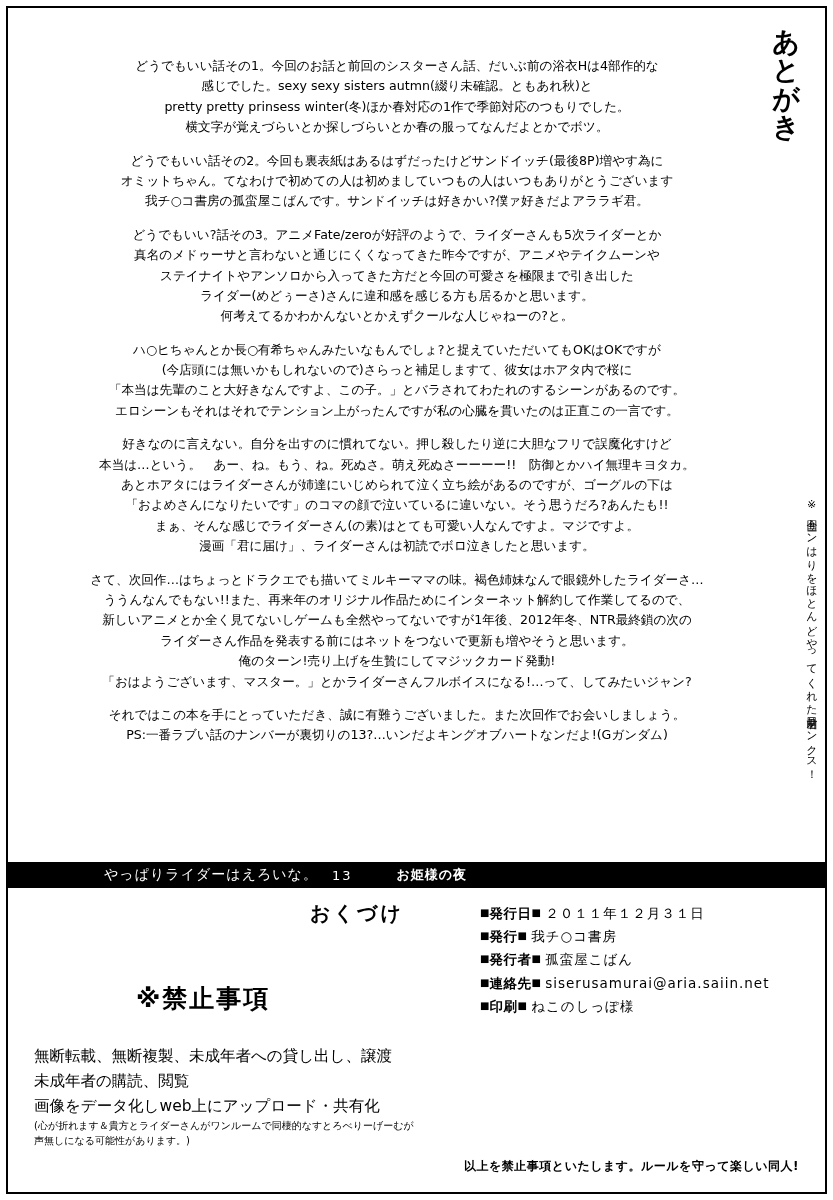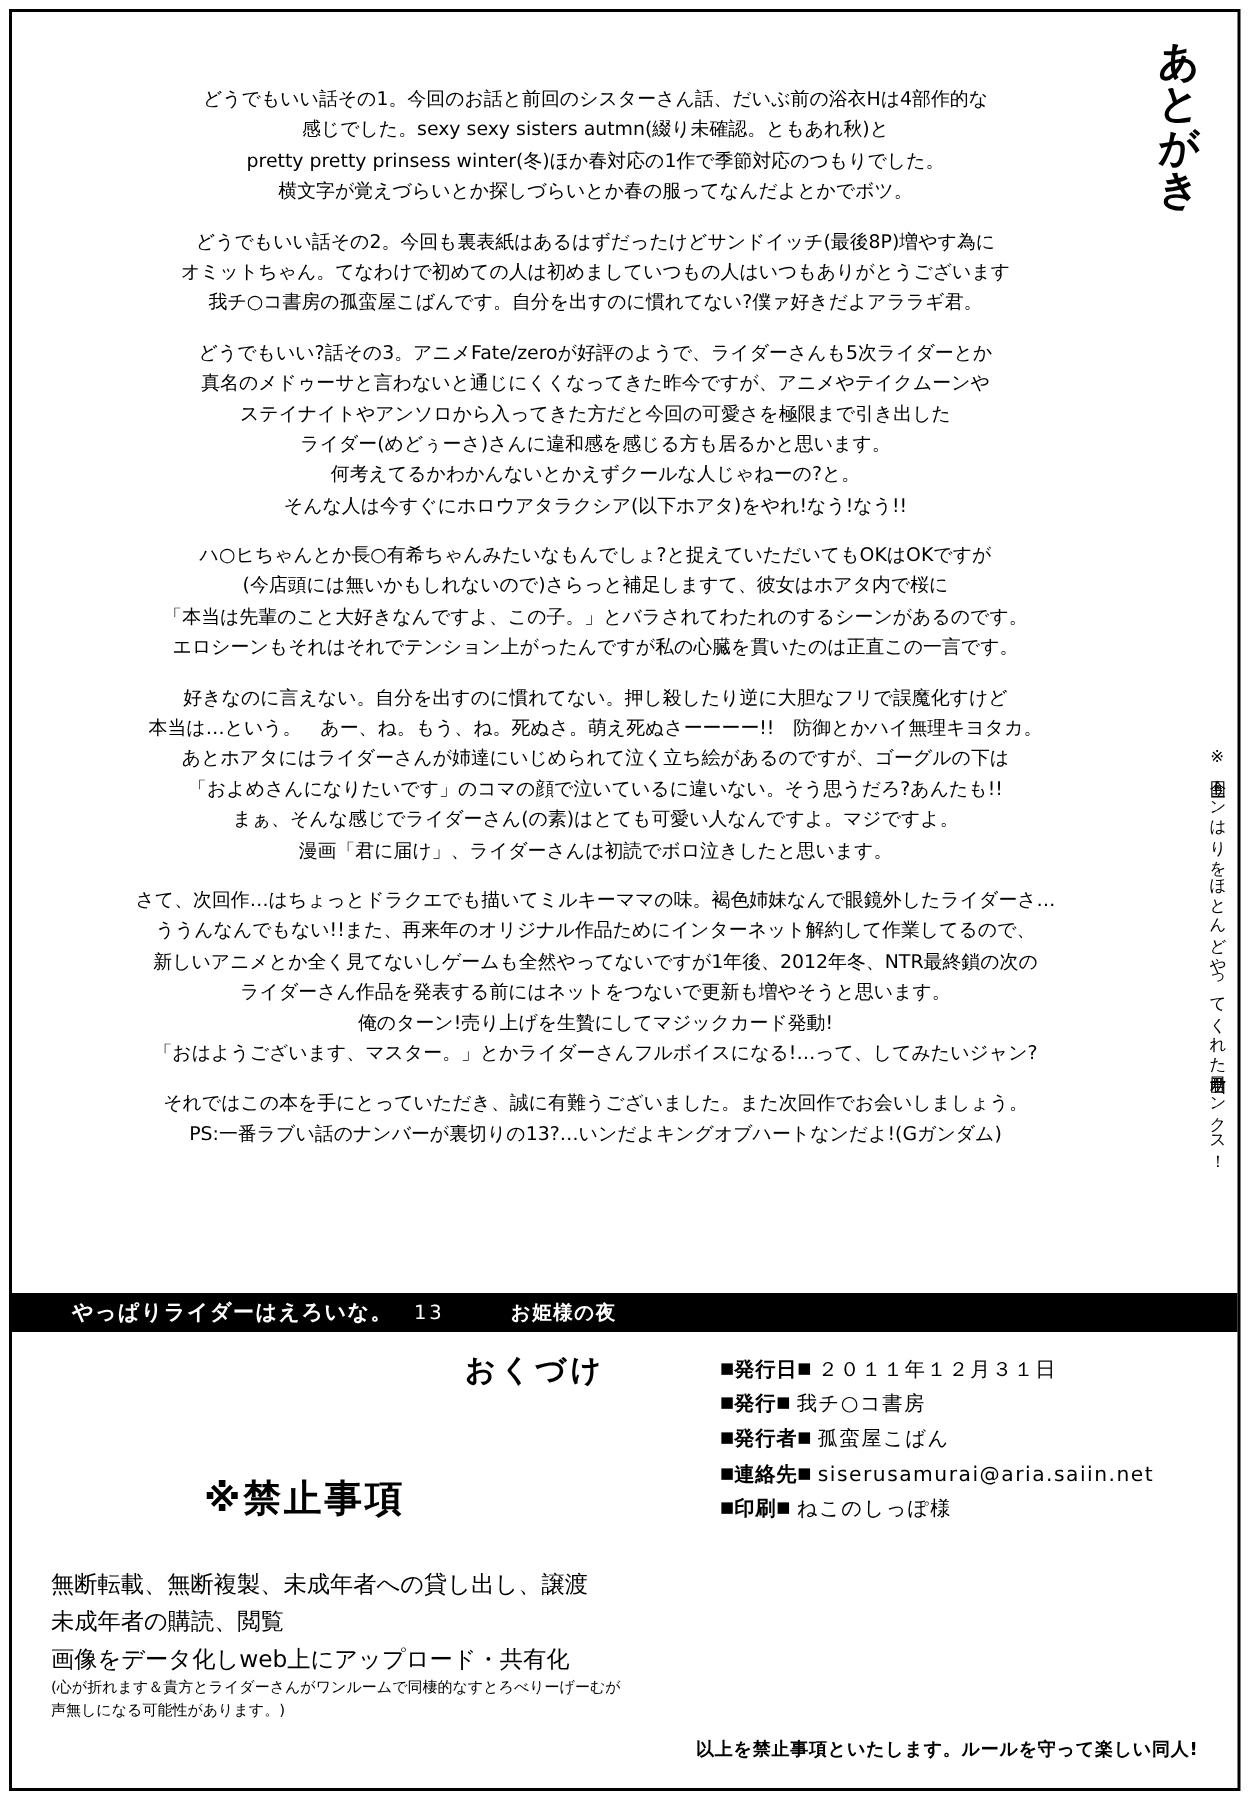--- a/index.html
+++ b/index.html
@@ -84,22 +84,22 @@
     top: 862px;
     width: 817px;
     height: 26px;
     background: #000;
     color: #fff;
     display: flex;
     align-items: center;
   }
   .banner .b-left {
     font-size: 14px;
-    font-weight: bold;
-    margin-left: 40px;
+    font-weight: normal;
+    margin-left: 96px;
     letter-spacing: 1px;
   }
   .banner .b-num {
     font-size: 13px;
     margin-left: 14px;
     letter-spacing: 2px;
   }
   .banner .b-right {
     font-size: 13px;
     margin-left: 44px;
@@ -187,30 +187,29 @@
     <div class="para">
       <p>どうでもいい話その1。今回のお話と前回のシスターさん話、だいぶ前の浴衣Hは4部作的な</p>
       <p>感じでした。sexy sexy sisters autmn(綴り未確認。ともあれ秋)と</p>
       <p>pretty pretty prinsess winter(冬)ほか春対応の1作で季節対応のつもりでした。</p>
       <p>横文字が覚えづらいとか探しづらいとか春の服ってなんだよとかでボツ。</p>
     </div>
 
     <div class="para">
       <p>どうでもいい話その2。今回も裏表紙はあるはずだったけどサンドイッチ(最後8P)増やす為に</p>
       <p>オミットちゃん。てなわけで初めての人は初めましていつもの人はいつもありがとうございます</p>
-      <p>我チ○コ書房の孤蛮屋こばんです。自分を出すのに慣れてない?僕ァ好きだよアララギ君。</p>
+      <p>我チ○コ書房の孤蛮屋こばんです。サンドイッチは好きかい?僕ァ好きだよアララギ君。</p>
     </div>
 
     <div class="para">
       <p>どうでもいい?話その3。アニメFate/zeroが好評のようで、ライダーさんも5次ライダーとか</p>
       <p>真名のメドゥーサと言わないと通じにくくなってきた昨今ですが、アニメやテイクムーンや</p>
       <p>ステイナイトやアンソロから入ってきた方だと今回の可愛さを極限まで引き出した</p>
       <p>ライダー(めどぅーさ)さんに違和感を感じる方も居るかと思います。</p>
       <p>何考えてるかわかんないとかえずクールな人じゃねーの?と。</p>
-      <p>そんな人は今すぐにホロウアタラクシア(以下ホアタ)をやれ!なう!なう!!</p>
     </div>
 
     <div class="para">
       <p>ハ○ヒちゃんとか長○有希ちゃんみたいなもんでしょ?と捉えていただいてもOKはOKですが</p>
       <p>(今店頭には無いかもしれないので)さらっと補足しますて、彼女はホアタ内で桜に</p>
       <p>「本当は先輩のこと大好きなんですよ、この子。」とバラされてわたれのするシーンがあるのです。</p>
       <p>エロシーンもそれはそれでテンション上がったんですが私の心臓を貫いたのは正直この一言です。</p>
     </div>
 
     <div class="para">

